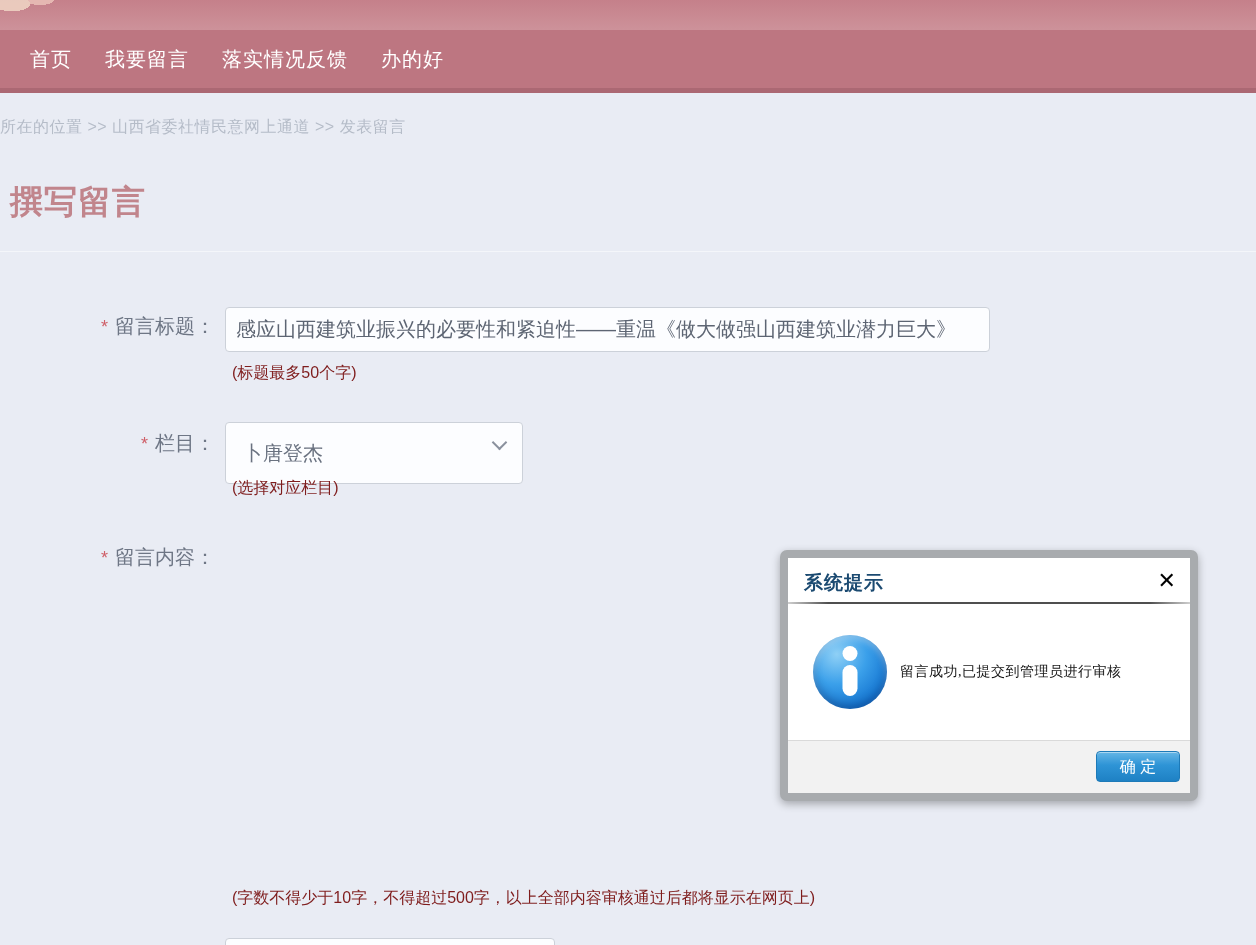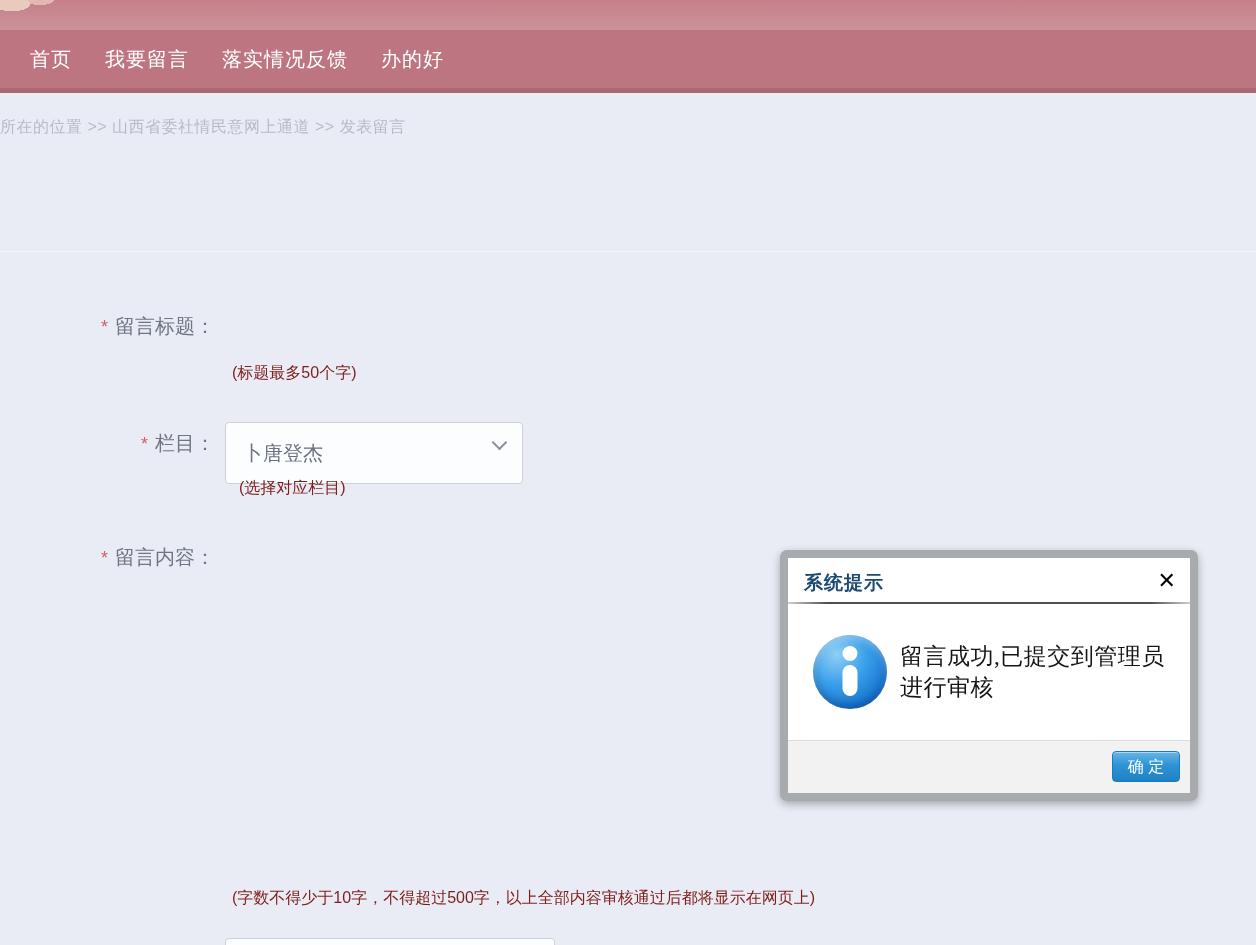--- a/index.html
+++ b/index.html
@@ -57,21 +57,21 @@
   #label-content { top: 545px; }
 
   .text-input {
     position: absolute; left: 225px; top: 307px; width: 765px; height: 45px;
     background: #fcfdff; border: 1px solid #ccd1d9; border-radius: 4px;
     padding: 0 10px; font-size: 20px; color: #5d6573;
     font-family: inherit; outline: none;
   }
   .hint { position: absolute; font-size: 16px; color: #7f1d1d; }
   #hint-title { left: 232px; top: 363px; }
-  #hint-category { left: 232px; top: 478px; margin-left: 7px; }
+  #hint-category { left: 232px; top: 478px; }
   #hint-content { left: 232px; top: 888px; }
 
   .select-box {
     position: absolute; left: 225px; top: 422px; width: 298px; height: 62px;
     background: #fcfdff; border: 1px solid #ccd1d9; border-radius: 4px;
     display: flex; align-items: center; padding: 0 42px 0 17px;
     font-size: 20px; color: #6a7280; cursor: pointer;
   }
   .select-chevron {
     position: absolute; right: 17px; top: 14px; width: 11px; height: 11px;
@@ -130,28 +130,28 @@
     position: absolute; top: 11px; left: 50%; transform: translateX(-50%);
     width: 15px; height: 15px; border-radius: 50%; background: #fff;
   }
   .i-stem {
     position: absolute; top: 30px; left: 50%; transform: translateX(-50%);
     width: 15px; height: 31px; border-radius: 8px; background: #fff;
   }
   .dialog-message {
     margin-left: 13px;
     font-family: "Liberation Serif", "DejaVu Serif", serif;
-    font-size: 23px; color: #151515; letter-spacing: .5px;
+    font-size: 14px; color: #151515; letter-spacing: .5px;
   }
   .dialog-footer {
     position: relative; flex: none; height: 53px;
     background: #f2f2f2; border-top: 1px solid #dadada;
   }
   .confirm-button {
-    position: absolute; right: 10px; top: 10px; width: 68px; height: 31px;
+    position: absolute; right: 10px; top: 10px; width: 84px; height: 31px;
     border: 1px solid #1d7ab8; border-radius: 4px;
     background: linear-gradient(#65b6e6, #2e94d6 45%, #1e81c4);
     box-shadow: inset 0 1px 0 rgba(255,255,255,.45);
     color: #fff; font-size: 16px; text-align: center; line-height: 29px;
     cursor: pointer; font-family: inherit;
   }
 </style>
 </head>
 <body>
 
@@ -162,25 +162,27 @@
   </div>
   <nav class="navbar">
     <a class="nav-item">首页</a>
     <a class="nav-item">我要留言</a>
     <a class="nav-item">落实情况反馈</a>
     <a class="nav-item">办的好</a>
   </nav>
 
   <div class="breadcrumb">所在的位置 &gt;&gt; 山西省委社情民意网上通道 &gt;&gt; 发表留言</div>
 
+  <div class="page-title">撰写留言</div>
   <div class="section-divider"></div>
 
   <div class="field-label" id="label-title">
     <span class="required-mark">*</span><span>留言标题：</span>
   </div>
+  <input class="text-input" id="message-title-input" type="text" value="感应山西建筑业振兴的必要性和紧迫性——重温《做大做强山西建筑业潜力巨大》" style="">
   <div class="hint" id="hint-title">(标题最多50个字)</div>
 
   <div class="field-label" id="label-category">
     <span class="required-mark">*</span><span>栏目：</span>
   </div>
   <div class="select-box">
     <span>卜唐登杰</span>
     <span class="select-chevron"></span>
   </div>
   <div class="hint" id="hint-category">(选择对应栏目)</div>

